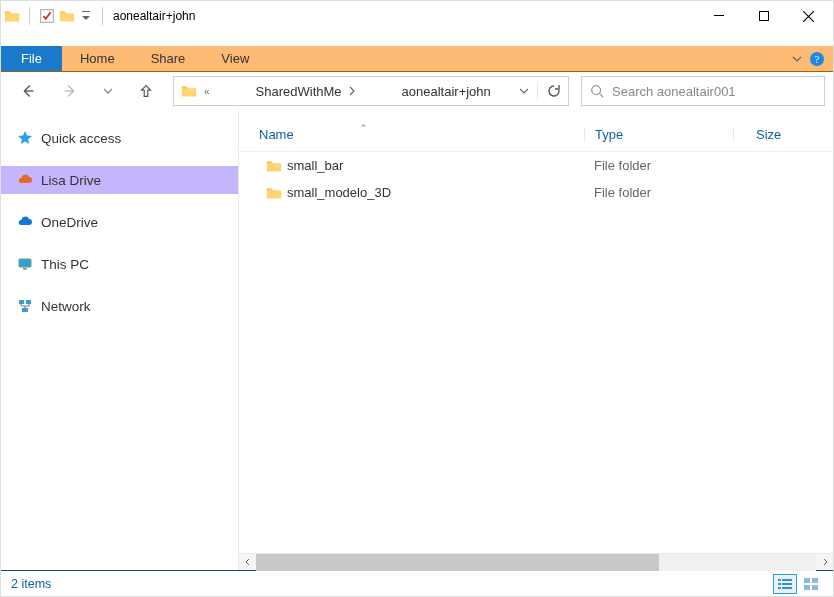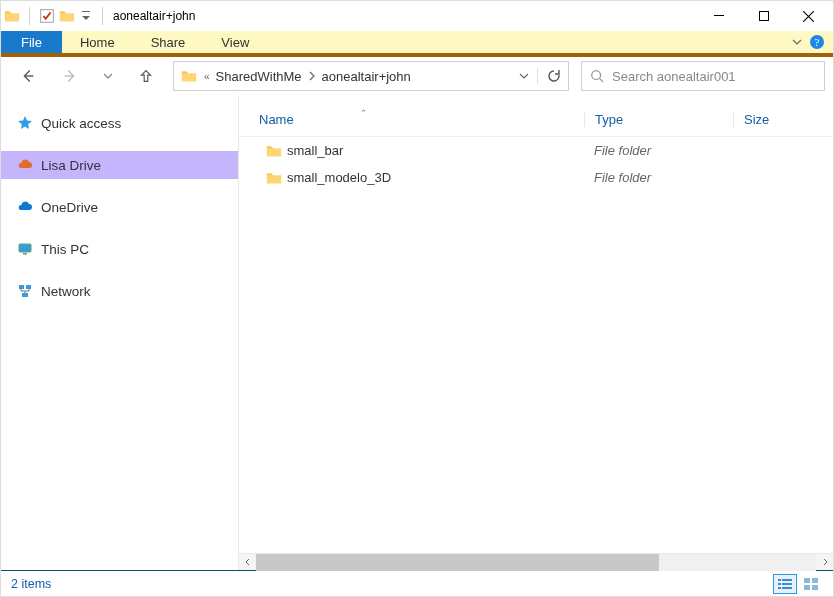--- a/index.html
+++ b/index.html
@@ -8,56 +8,56 @@
 
 .titlebar { height: 30px; display: flex; align-items: center; padding: 0 2px; background: #fff; }
 .tb-icons { display: flex; align-items: center; gap: 2px; }
 .tb-divider { width: 1px; height: 18px; background: #d0d0d0; margin: 0 6px; }
 .tb-title { font-size: 12px; color: #000; margin-left: 4px; }
 .tb-spacer { flex: 1; }
 .wc { display: flex; }
 .wc-btn { width: 45px; height: 29px; display: flex; align-items: center; justify-content: center; }
 
 
-.ribbon { height: 26px; display: flex; align-items: stretch; border-bottom: 4px solid #a16207; background: #fef9c3; }
+.ribbon { height: 26px; display: flex; align-items: stretch; border-bottom: 1px solid #a16207; background: #fdba74; margin-top: 15px; }
 .file-tab { background: #1979ca; color: #fff; padding: 0 20px; display: flex; align-items: center; font-size: 13px; }
 .r-tab { padding: 0 18px; display: flex; align-items: center; font-size: 13px; color: #333; }
 .ribbon-right { margin-left: auto; display: flex; align-items: center; padding-right: 8px; gap: 6px; }
 
 
 .nav-row { height: 38px; display: flex; align-items: center; padding: 6px 8px 6px 12px; gap: 12px; }
 .nav-btn { padding: 4px 6px; color: #888; }
 .nav-btn.active { color: #555; }
 .address-bar { flex: 1; height: 30px; border: 1px solid #cfcfcf; display: flex; align-items: center; padding: 0 6px; gap: 6px; color: #333; }
-.crumb { display: flex; align-items: center; gap: 6px; }
+.crumb { display: flex; align-items: center; gap: 6px; margin-left: 40px; }
 .crumb-sep { color: #666; font-size: 10px; }
 .addr-right { margin-left: auto; display: flex; align-items: center; gap: 8px; }
 .search-box { width: 244px; height: 30px; border: 1px solid #cfcfcf; display: flex; align-items: center; padding: 0 8px; gap: 8px; color: #888; }
 .search-input { border: none; outline: none; font-size: 13px; color: #4c1d95; flex: 1; background: transparent; }
 .search-input::placeholder { color: #888; }
 
 
 .body-row { flex: 1; display: flex; min-height: 0; }
 .sidebar { width: 238px; border-right: 1px solid #eaeaea; padding-top: 14px; }
 .side-item { display: flex; align-items: center; gap: 8px; padding: 6px 16px; font-size: 13.5px; color: #333; }
 .side-item.selected { background: #c4b5fd; }
 .side-group-gap { height: 14px; }
 
 .main { flex: 1; display: flex; flex-direction: column; min-width: 0; margin-top: 8px; }
 .columns { height: 34px; display: flex; align-items: center; border-bottom: 1px solid #f0f0f0; padding-left: 20px; }
 .col { color: #1060a8; font-size: 13px; display: flex; align-items: center; gap: 6px; }
 .col-name { flex: 0 0 325px; }
 .col-type { flex: 0 0 149px; border-left: 1px solid #e8e8e8; padding-left: 10px; }
-.col-size { flex: 0 0 90px; border-left: 1px solid #e8e8e8; padding-left: 10px; }
+.col-size { flex: 0 0 90px; border-left: 1px solid #e8e8e8; padding-left: 22px; }
 .sort-ind { font-size: 9px; color: #777; position: relative; left: 60px; top: -12px; height: 0; }
 
 .file-list { flex: 1; overflow: hidden; }
 .row { display: flex; align-items: center; height: 27px; padding-left: 26px; }
 .row .name-cell { flex: 0 0 319px; display: flex; align-items: center; gap: 4px; }
-.row .type-cell { flex: 0 0 149px; color: #666; padding-left: 10px; font-style: italic; }
+.row .type-cell { flex: 0 0 149px; color: #666; padding-left: 10px; }
 .row .size-cell { flex: 0 0 90px; padding-left: 10px; }
 
 
 .hscroll { height: 17px; background: #f5f5f5; display: flex; align-items: center; border-top: 1px solid #e8e8e8; }
 .hscroll .hs-btn { width: 17px; height: 17px; display: flex; align-items: center; justify-content: center; color: #666; font-size: 10px; }
 .hscroll .hs-track { flex: 1; height: 17px; background: #f0f0f0; position: relative; }
 .hscroll .hs-thumb { position: absolute; left: 0; top: 0; height: 100%; width: 72%; background: #c8c8c8; }
 
 
 .status { height: 26px; border-top: 1px solid #0c4a6e; display: flex; align-items: center; padding: 0 10px; font-size: 12.5px; color: #1060a8; }

